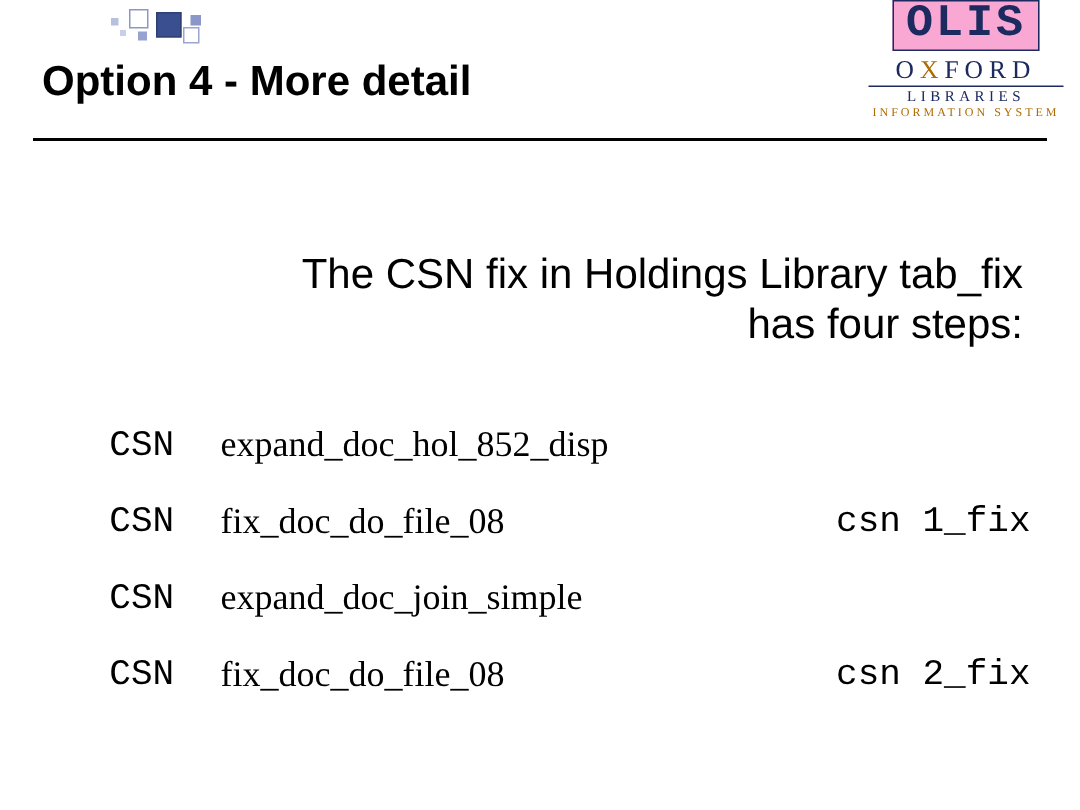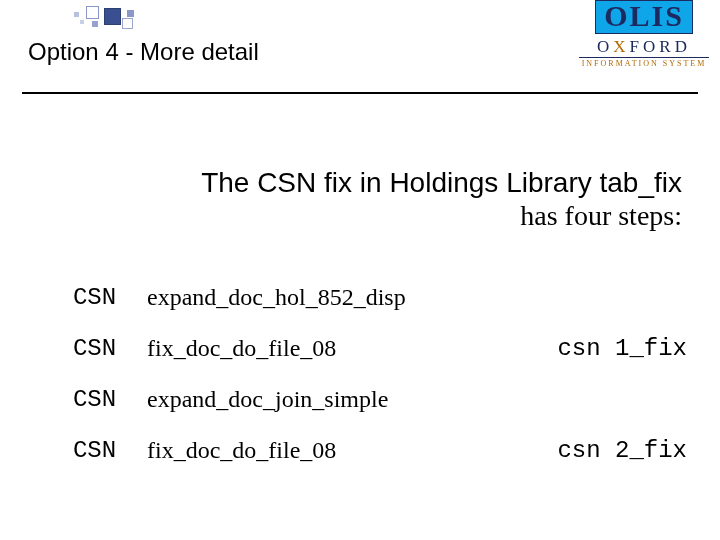--- a/index.html
+++ b/index.html
@@ -73,28 +73,29 @@
     position: absolute;
     top: 0;
     right: 0;
     width: 152px;
     text-align: center;
     font-family: "Times New Roman", Times, serif;
   }
   .logo-olis {
     display: inline-block;
     border: 1px solid #1c2a60;
-    background: #0ea5e9;
+    background: #f9a8d4;
     color: #1c2a60;
     font-weight: bold;
     font-size: 30px;
     letter-spacing: 2px;
     padding: 0 8px 2px 8px;
     line-height: 1;
     margin-bottom: 2px;
+    font-family: Liberation Mono, monospace;
   }
   .logo-oxford {
     color: #1c2a60;
     font-weight: normal;
     font-size: 17px;
     letter-spacing: 4px;
     line-height: 1;
     margin-top: 2px;
   }
   .logo-ox-x {
@@ -114,22 +115,22 @@
   .logo-sub2 {
     color: #b06a00;
     font-size: 8px;
     letter-spacing: 2px;
   }
   
   .title {
     position: absolute;
     top: 38px;
     left: 28px;
-    font-size: 24px;
-    font-weight: normal;
+    font-size: 28px;
+    font-weight: bold;
   }
   .underline {
     position: absolute;
     top: 92px;
     left: 22px;
     width: 676px;
     height: 2px;
     background: #000;
   }
   
@@ -137,21 +138,20 @@
     position: absolute;
     top: 166px;
     left: 42px;
     width: 640px;
     font-size: 28px;
     line-height: 1.18;
     text-align: right;
   }
   .intro .line2 {
     padding-left: 26px;
-    font-family: Liberation Serif, serif;
   }
   
   .tbl {
     position: absolute;
     top: 272px;
     left: 42px;
     font-family: "Courier New", Courier, monospace;
     font-size: 24px;
     border-collapse: collapse;
   }
@@ -177,20 +177,21 @@
     <div class="sq out2"></div>
     <div class="sq sm1"></div>
   </div>
 
   <div class="logo">
     <div class="logo-olis">OLIS</div>
     <div class="logo-oxford">
       <span>O</span><span class="logo-ox-x">X</span><span>FORD</span>
     </div>
     <div class="logo-rule"></div>
+    <div class="logo-sub1">LIBRARIES</div>
     <div class="logo-sub2">INFORMATION SYSTEM</div>
   </div>
 
   <div class="title">Option 4 - More detail</div>
   <div class="underline"></div>
 
   <div class="intro">
     <div>The CSN fix in Holdings Library tab_fix</div>
     <div class="line2">has four steps:</div>
   </div>

